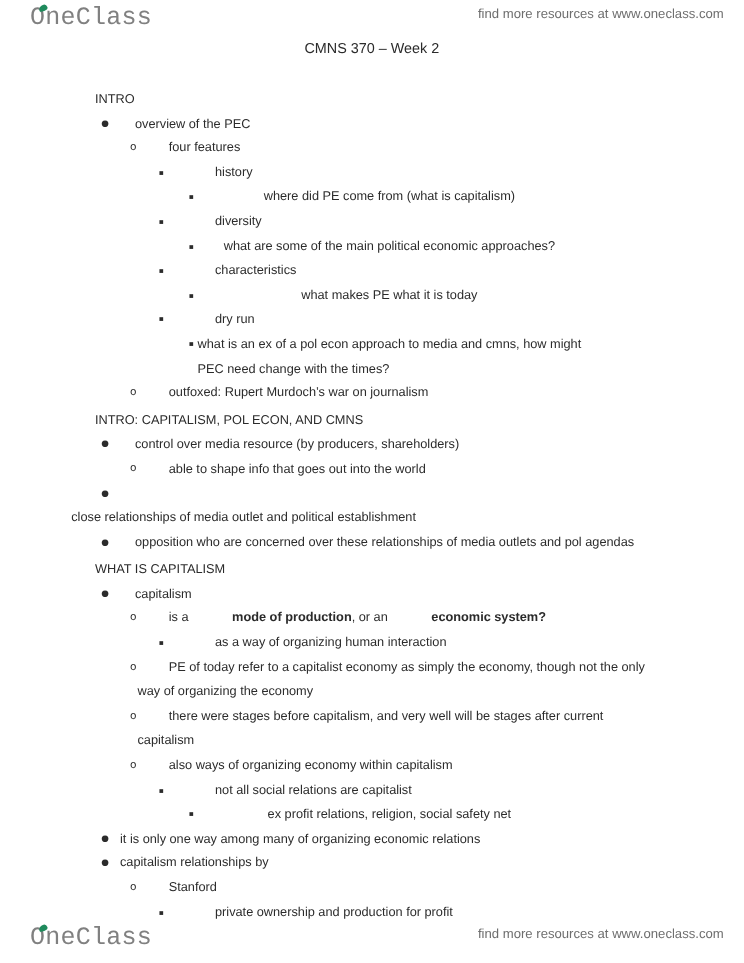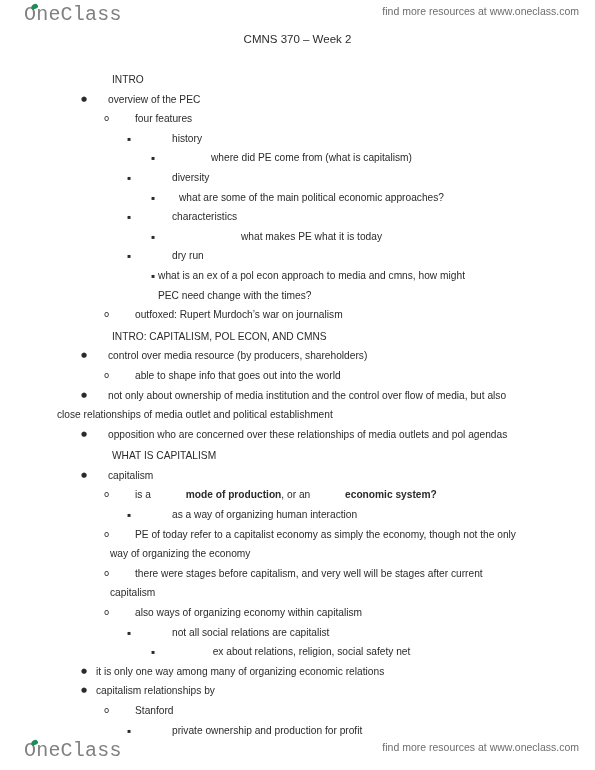--- a/index.html
+++ b/index.html
@@ -84,21 +84,21 @@
     position: absolute;
     top: 0;
     font-family: "DejaVu Sans", sans-serif;
     line-height: 19.6px;
     color: #2b2b2b;
   }
   .line .txt { display: block; }
   .line b { font-weight: bold; padding-left: 32px; }
 
   
-  .lvl0 { padding-left: 76px; margin-left: 36px; }
+  .lvl0 { padding-left: 76px; }
 
   
   .lvl1 { padding-left: 108px; padding-right: 60px; }
   .lvl1 > .marker { left: 81px; font-size: 7px; }
   
   .lvl1b { padding-left: 96px; padding-right: 60px; }
   .lvl1b > .marker { left: 81px; font-size: 7px; }
 
   
   .lvl2 { padding-left: 135px; padding-right: 60px; }
@@ -187,21 +187,20 @@
     <div class="line lvl1">
       <span class="marker">●</span>
       <span class="txt">control over media resource (by producers, shareholders)</span>
     </div>
     <div class="line lvl2">
       <span class="marker">o</span>
       <span class="txt">able to shape info that goes out into the world</span>
     </div>
     <div class="line lvl1">
       <span class="marker">●</span>
-      <span class="txt">not only about ownership of media institution and the control over flow of media, but also</span>
     </div>
     <div class="line cont-89">
       <span class="txt">close relationships of media outlet and political establishment</span>
     </div>
     <div class="line lvl1">
       <span class="marker">●</span>
       <span class="txt">opposition who are concerned over these relationships of media outlets and pol agendas</span>
     </div>
     <div class="line lvl0" style="margin-top: 2px;">
       <span class="txt">WHAT IS CAPITALISM</span>
@@ -235,21 +234,21 @@
     <div class="line lvl2">
       <span class="marker">o</span>
       <span class="txt">also ways of organizing economy within capitalism</span>
     </div>
     <div class="line lvl3">
       <span class="marker">▪</span>
       <span class="txt">not all social relations are capitalist</span>
     </div>
     <div class="line lvl4">
       <span class="marker">▪</span>
-      <span class="txt">ex about relations, religion, social safety net</span>
+      <span class="txt">ex profit relations, religion, social safety net</span>
     </div>
     <div class="line lvl1b">
       <span class="marker">●</span>
       <span class="txt">it is only one way among many of organizing economic relations</span>
     </div>
     <div class="line lvl1b">
       <span class="marker">●</span>
       <span class="txt">capitalism relationships by</span>
     </div>
     <div class="line lvl2">

